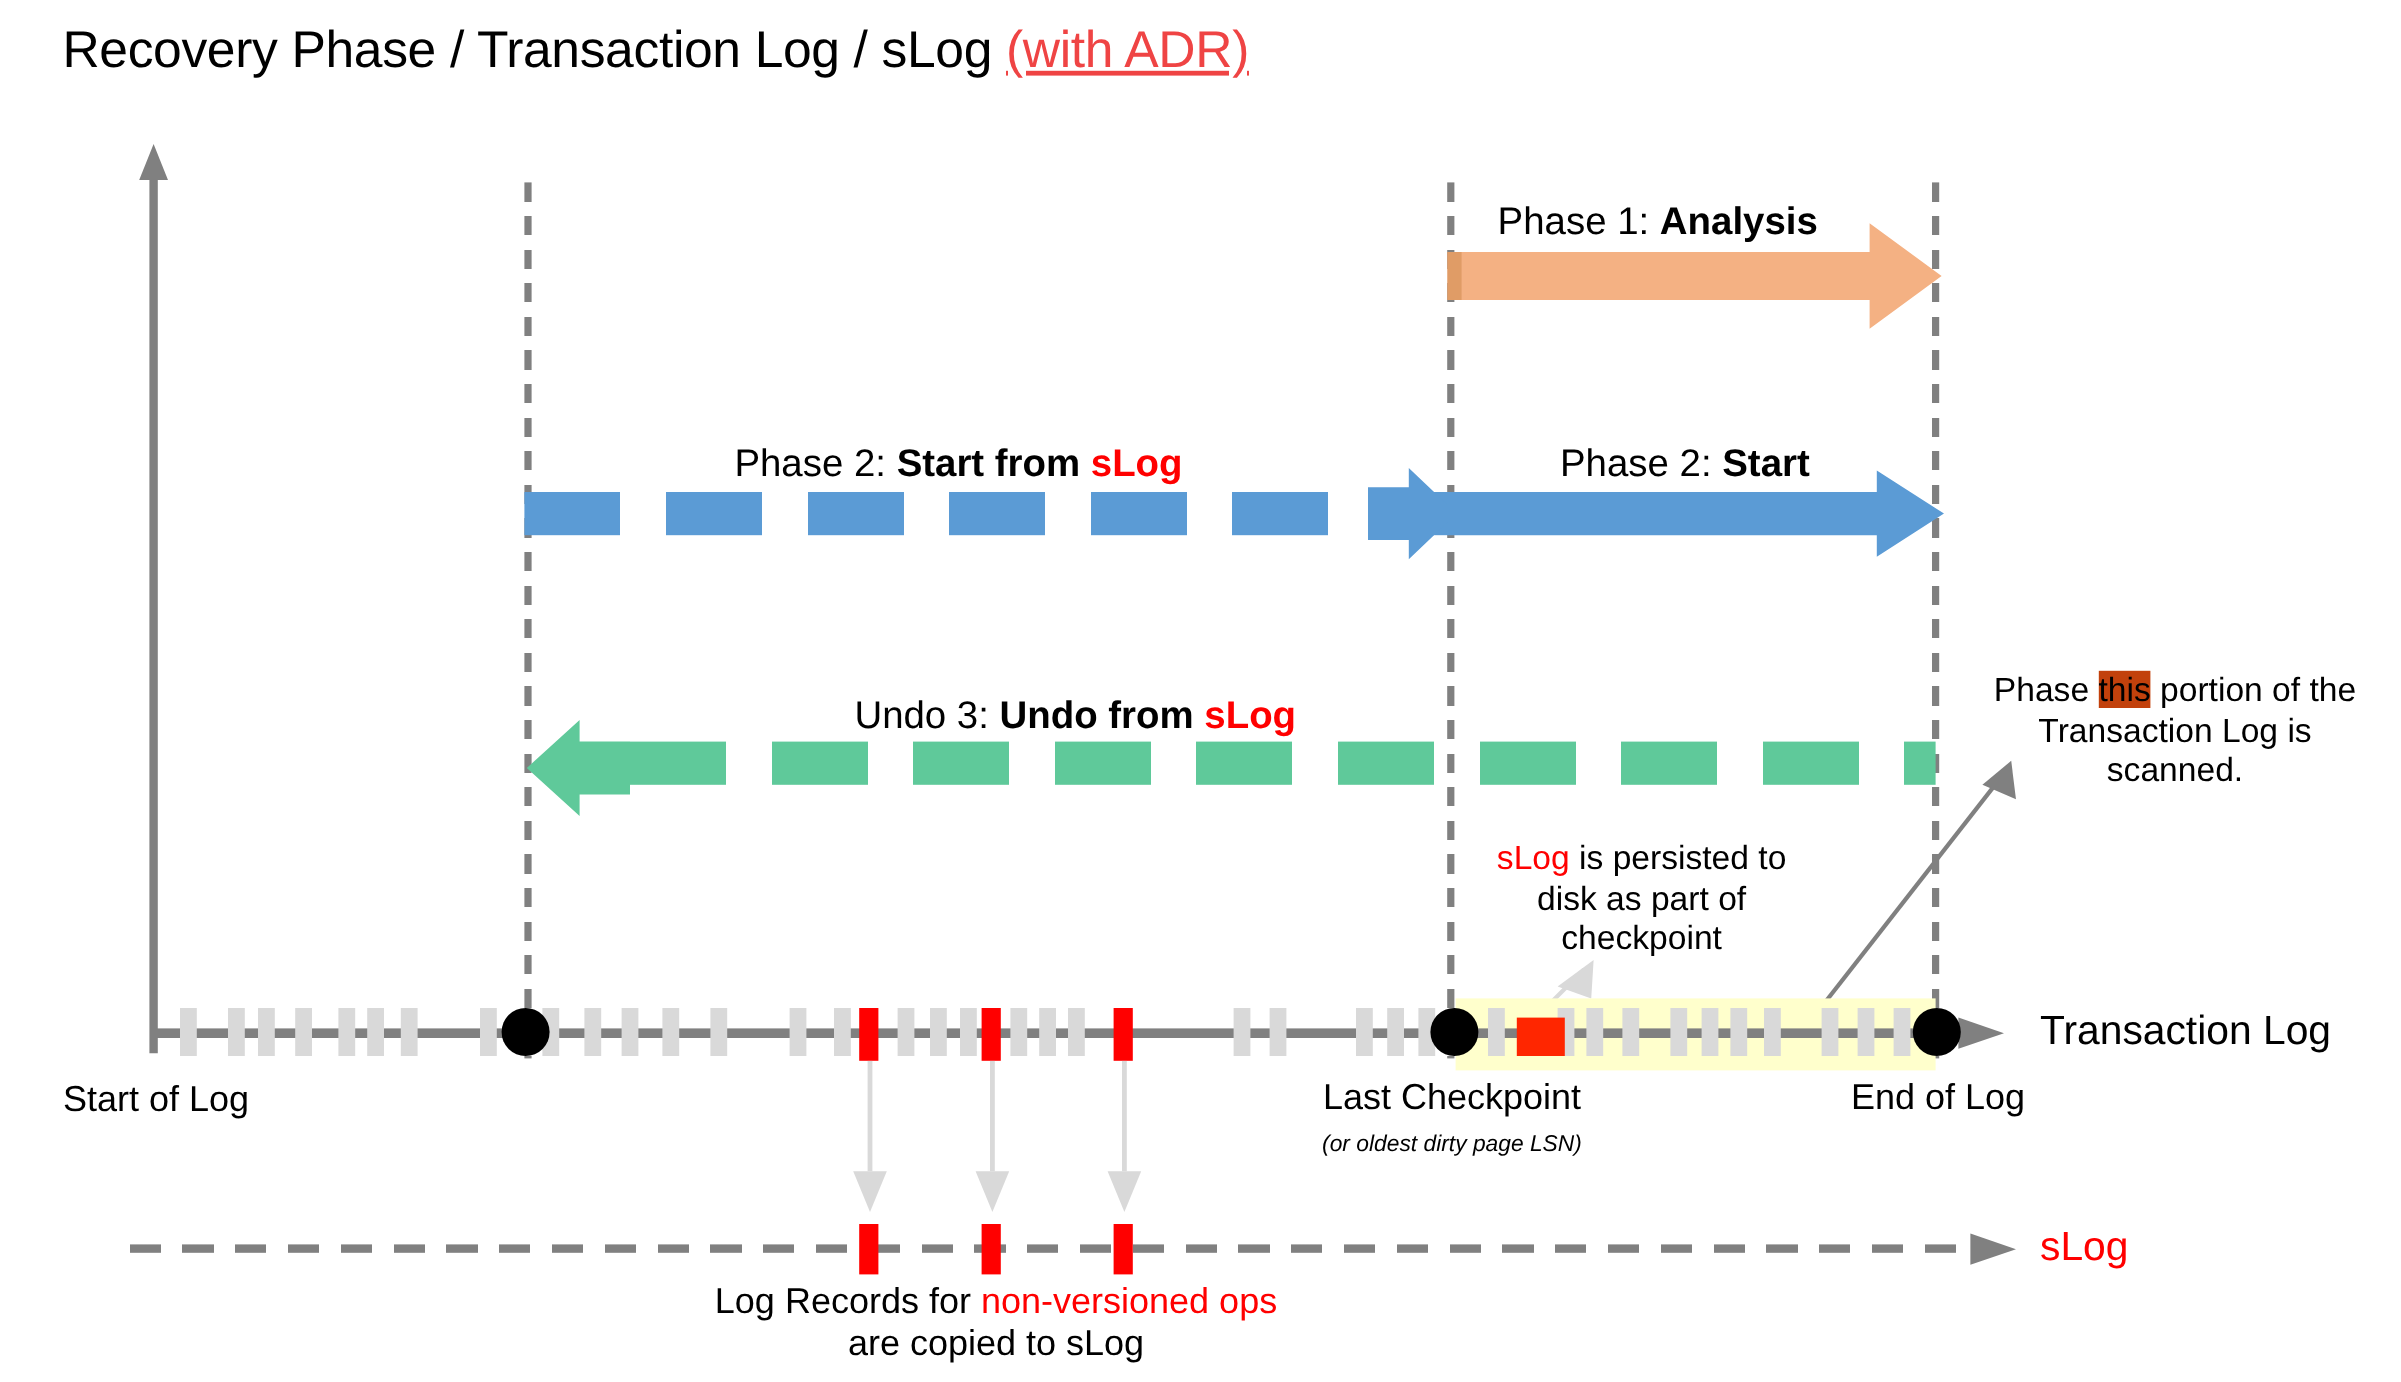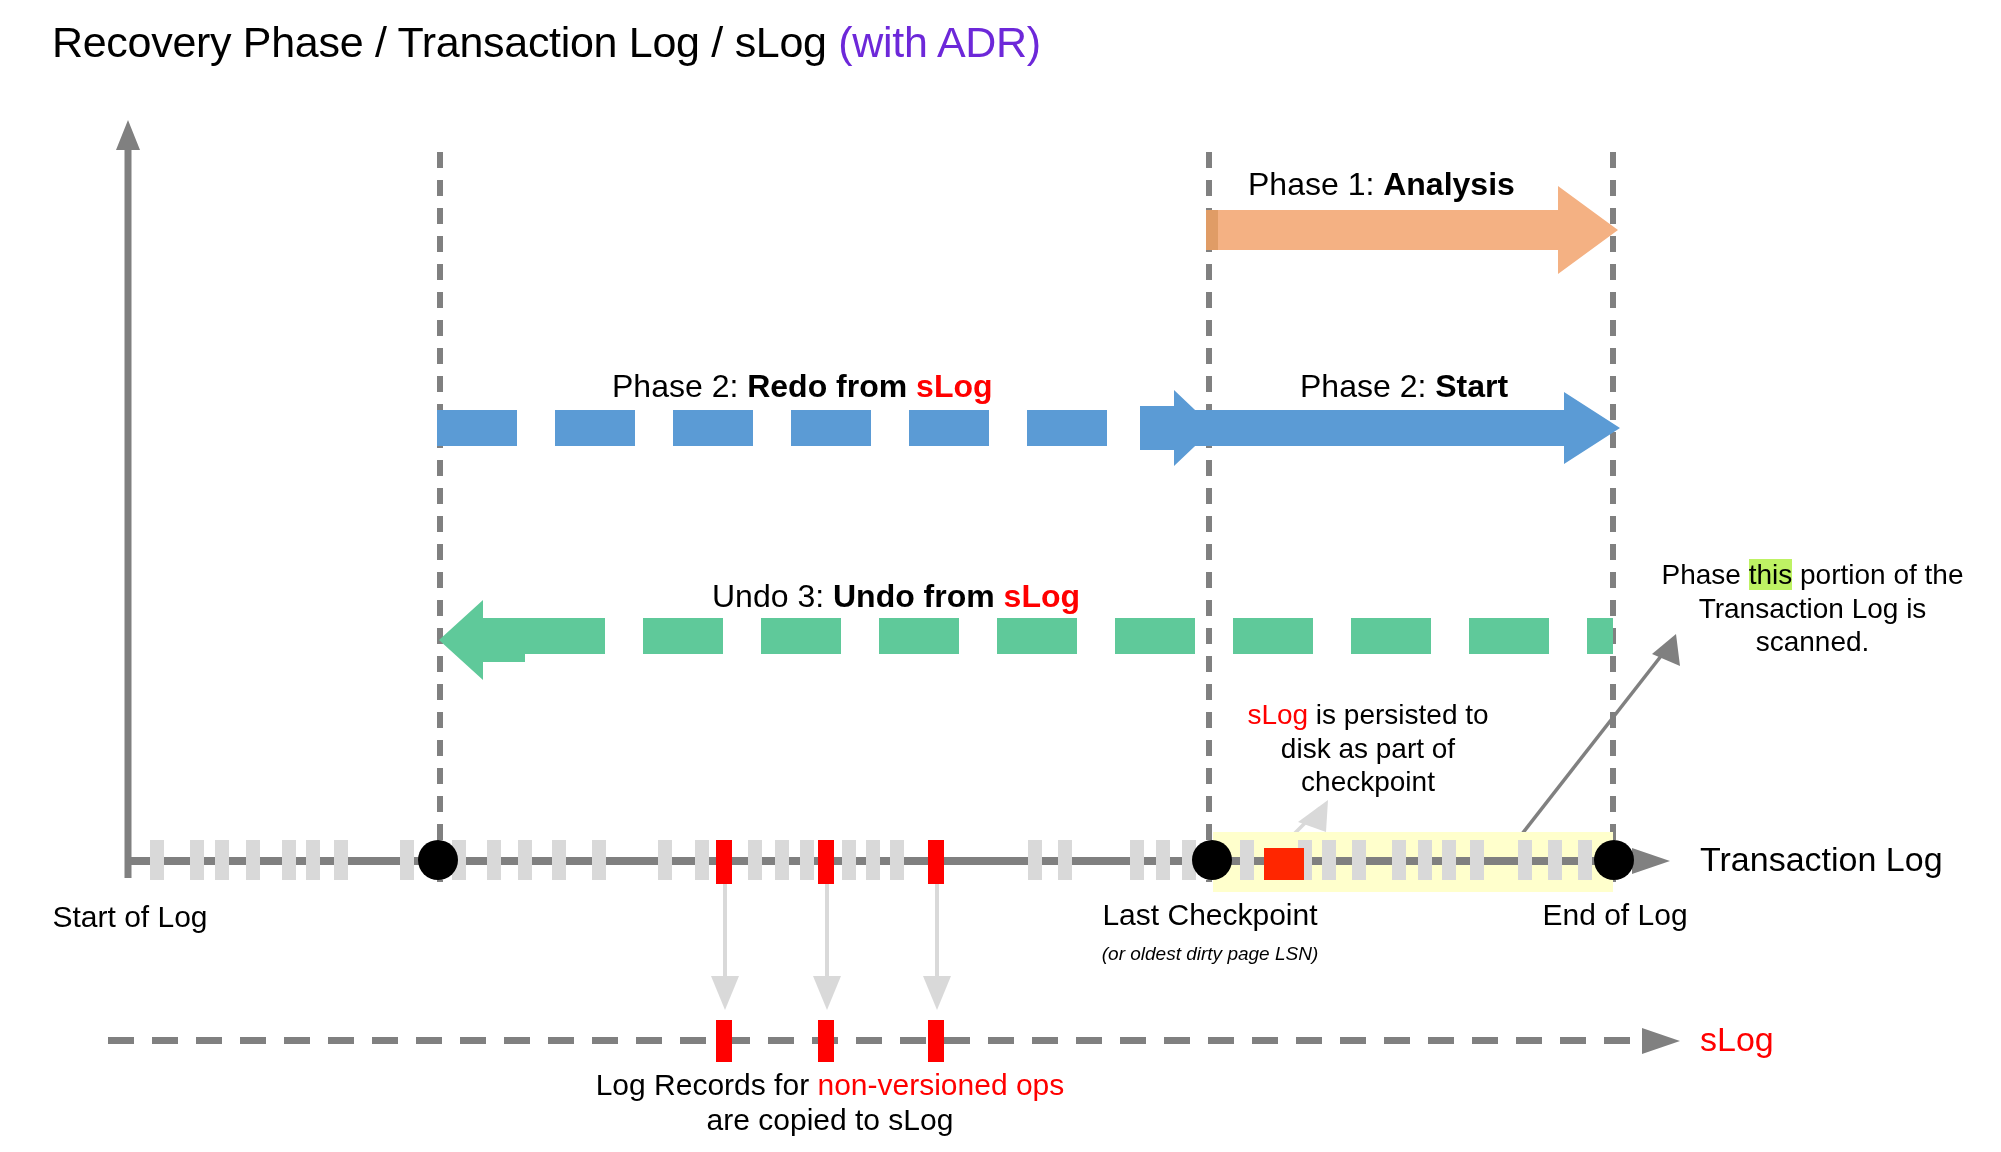--- a/index.html
+++ b/index.html
@@ -1,41 +1,41 @@
 <!DOCTYPE html>
 <html><head>
 <meta charset="utf-8">
 <style>
   html,body{margin:0;padding:0;background:#ffffff;}
   body{width:2001px;height:1152px;position:relative;overflow:hidden;
        font-family:"Liberation Sans","DejaVu Sans",sans-serif;color:#000;}
   .abs{position:absolute;}
   #title{left:52px;top:18px;font-size:43px;letter-spacing:-0.3px;white-space:nowrap;}
-  #title .adr{color:#6d28d9;}
+  #title .adr{color:#ef4444;text-decoration:underline;}
 
   
   .vline{position:absolute;width:6px;
          background:repeating-linear-gradient(to bottom,#808080 0 16px,transparent 16px 28px);}
 
   .lbl{position:absolute;white-space:nowrap;font-size:32px;}
   .lbl b{font-weight:bold;}
   .red{color:#ff0000;}
 
   
   #logline{position:absolute;background:#808080;}
   .tick{position:absolute;background:#d9d9d9;}
   .tickred{position:absolute;background:#ff0000;}
   .dot{position:absolute;border-radius:50%;background:#000000;}
   #yellowband{position:absolute;background:#ffffcc;}
   #bigred{position:absolute;background:#ff2600;}
 
   .cap{position:absolute;text-align:center;font-size:30px;line-height:1.16;}
   .cap .it{font-style:italic;font-size:19px;}
   .note{position:absolute;text-align:center;font-size:28px;line-height:1.2;}
-  .hl{background:#bef264;}
+  .hl{background:#c2410c;}
 
   
   #slogline{position:absolute;height:7px;
      background:repeating-linear-gradient(to right,#808080 0 26px,transparent 26px 44px);}
 
   .legend{position:absolute;font-size:34px;white-space:nowrap;}
 </style>
 </head>
 <body>
 
@@ -52,21 +52,21 @@
 
 <div class="lbl" style="left:1248px;top:166px;">
   <span>Phase 1: </span><b>Analysis</b>
 </div>
 <svg class="abs" style="left:1206px;top:184px;width:420px;height:92px" viewBox="0 0 420 92">
   <path d="M0 26 L352 26 L352 2 L412 46 L352 90 L352 66 L0 66 Z" fill="#f4b183"></path>
   <rect x="0" y="26" width="12" height="40" fill="#d08a4e" opacity="0.55"></rect>
 </svg>
 
 <div class="lbl" style="left:612px;top:368px;">
-  <span>Phase 2: </span><b>Redo from </b><b class="red">sLog</b>
+  <span>Phase 2: </span><b>Start from </b><b class="red">sLog</b>
 </div>
 <div class="abs" style="left:437px;top:410px;width:770px;height:36px;
             background:repeating-linear-gradient(to right,#5b9bd5 0 80px,transparent 80px 118px);"></div>
 <svg class="abs" style="left:1140px;top:388px;width:80px;height:80px" viewBox="0 0 80 80">
   <path d="M0 18 L34 18 L34 2 L74 40 L34 78 L34 62 L0 62 Z" fill="#5b9bd5"></path>
 </svg>
 
 <div class="lbl" style="left:1300px;top:368px;">
   <span>Phase 2: </span><b>Start</b>
 </div>

